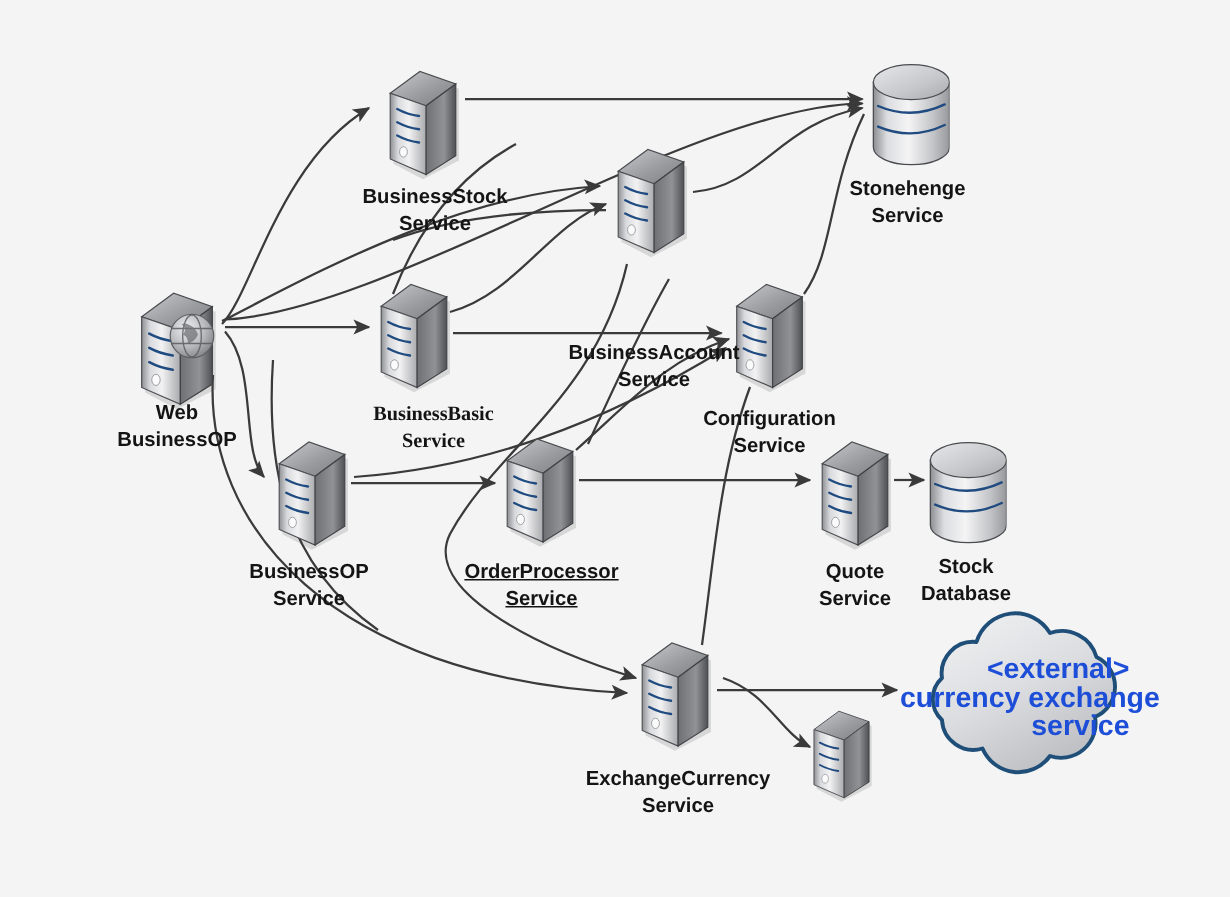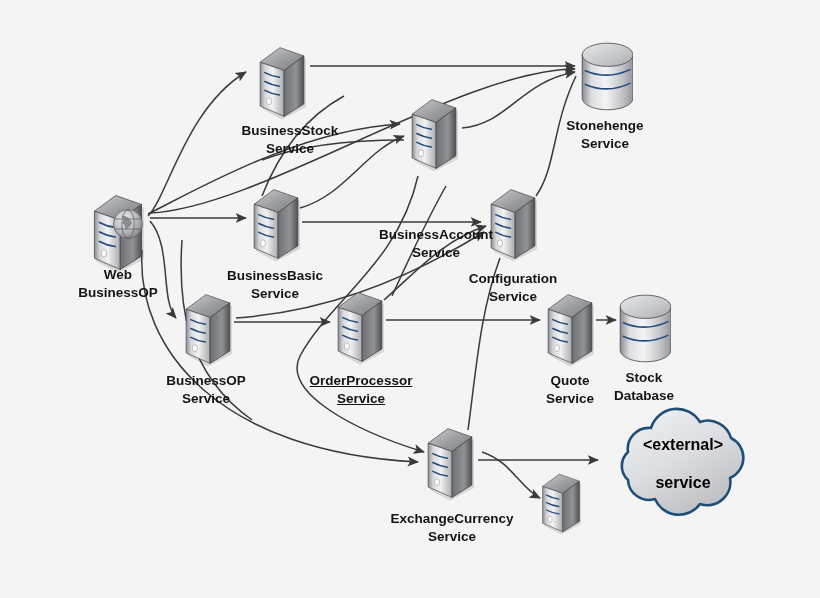--- a/index.html
+++ b/index.html
@@ -28,25 +28,25 @@
     font-family: "Liberation Sans", sans-serif;
     font-size: 13.5px;
     font-weight: bold;
     color: #141414;
     line-height: 1.32;
     white-space: pre;
     pointer-events: none;
   }
   .cloud-label {
     position: absolute;
-    text-align: center;
+    text-align: right;
     font-family: "Liberation Sans", sans-serif;
-    font-size: 16px;
+    font-size: 19px;
     font-weight: bold;
-    color: #000000;
+    color: #1d4ed8;
     line-height: 1.35;
     white-space: pre;
     pointer-events: none;
   }
 </style>
 </head>
 <body>
 
 <div id="canvas">
 
@@ -242,21 +242,21 @@
 
   <div class="node-label" style="left:230px; top:122px; width:120px;">BusinessStock
 Service</div>
 
   <div class="node-label" style="left:370px; top:178px; width:132px;margin-top:48px;">BusinessAccount
 Service</div>
 
   <div class="node-label" style="left:549px; top:117px; width:112px;">Stonehenge
 Service</div>
 
-  <div class="node-label" style="left:216px; top:267px; width:118px;">BusinessBasic
+  <div class="node-label" style="left:230px; top:267px; width:118px;font-family:Liberation Serif, serif;">BusinessBasic
 Service</div>
 
   <div class="node-label" style="left:457px; top:270px; width:112px;">Configuration
 Service</div>
 
   <div class="node-label" style="left:148px; top:372px; width:116px;">BusinessOP
 Service</div>
 
   <div class="node-label" style="left:300px; top:372px; width:122px;text-decoration:underline;">OrderProcessor
 Service</div>
@@ -264,15 +264,16 @@
   <div class="node-label" style="left:522px; top:372px; width:96px;">Quote
 Service</div>
 
   <div class="node-label" style="left:592px; top:369px; width:104px;">Stock
 Database</div>
 
   <div class="node-label" style="left:375px; top:510px; width:154px;">ExchangeCurrency
 Service</div>
 
   <div class="cloud-label" style="left:613px; top:434px; width:140px;">&lt;external&gt;</div>
+  <div class="cloud-label" style="left:600px; top:453px; width:166px;">currency exchange</div>
   <div class="cloud-label" style="left:613px; top:472px; width:140px;">service</div>
 
 </div>
 
 </body></html>

